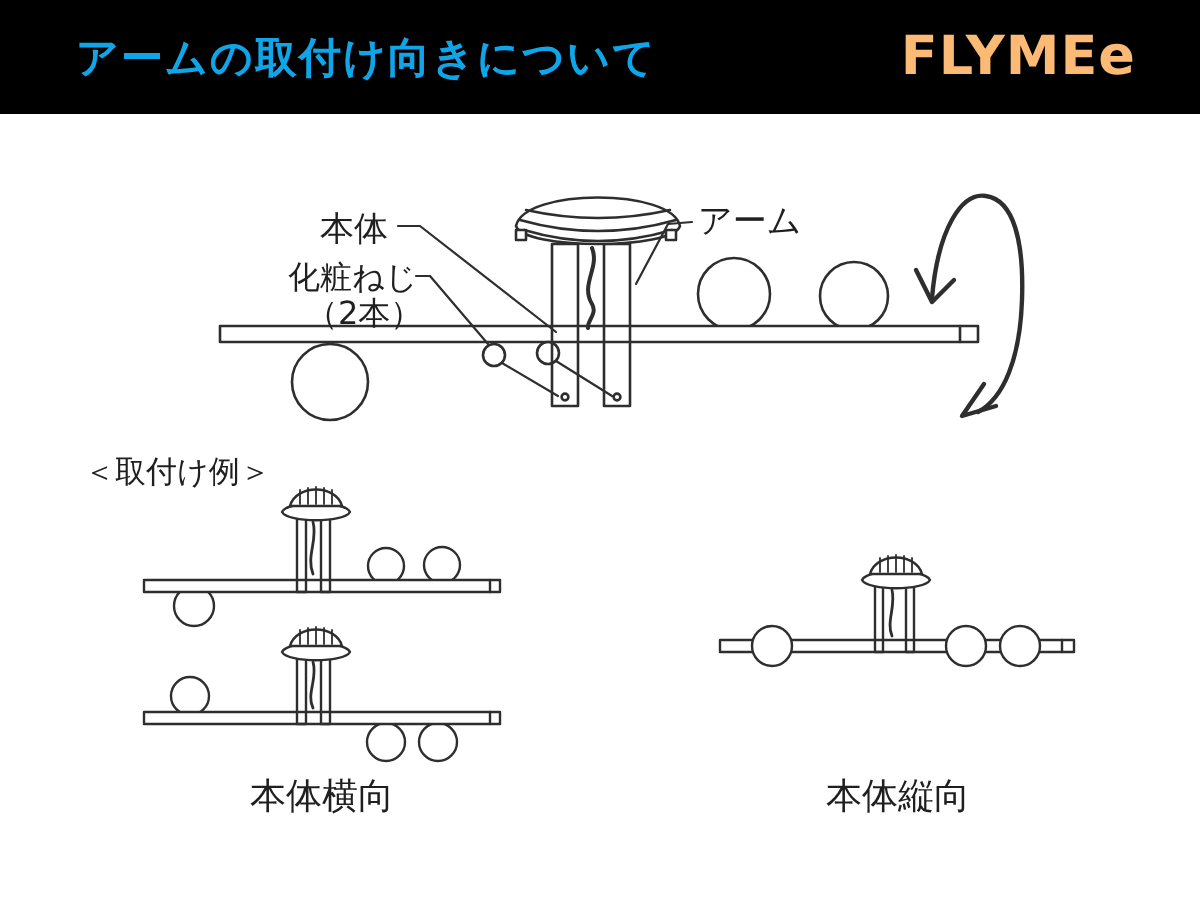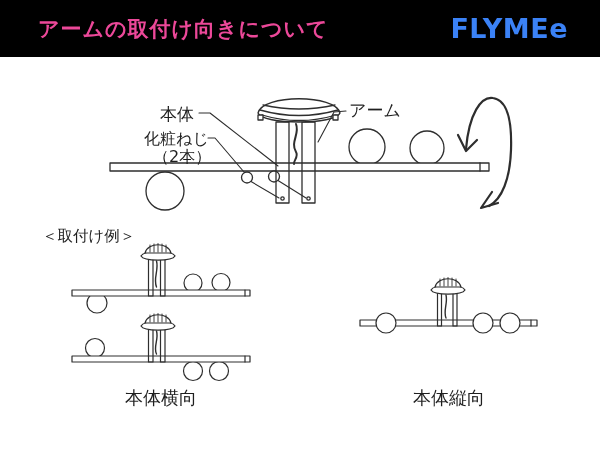--- a/index.html
+++ b/index.html
@@ -12,28 +12,28 @@
   }
   .header{
     position:absolute;top:0;left:0;
     width:600px;height:57px;
     background:#000000;
     display:flex;align-items:center;justify-content:space-between;
     box-sizing:border-box;
     padding:0 32px 0 38px;
   }
   .header .title{
-    color:#ec4899;
+    color:#0ea5e9;
     font-size:21px;
     font-weight:bold;
     letter-spacing:1px;
     white-space:nowrap;
   }
   .header .brand{
-    color:#3b82f6;
+    color:#fdba74;
     font-size:27px;
     font-weight:600;
     letter-spacing:0.5px;
     white-space:nowrap;
   }
   .diagram-wrap{
     position:absolute;top:57px;left:0;
     width:516px;height:393px;
     background:#ffffff;
   }

